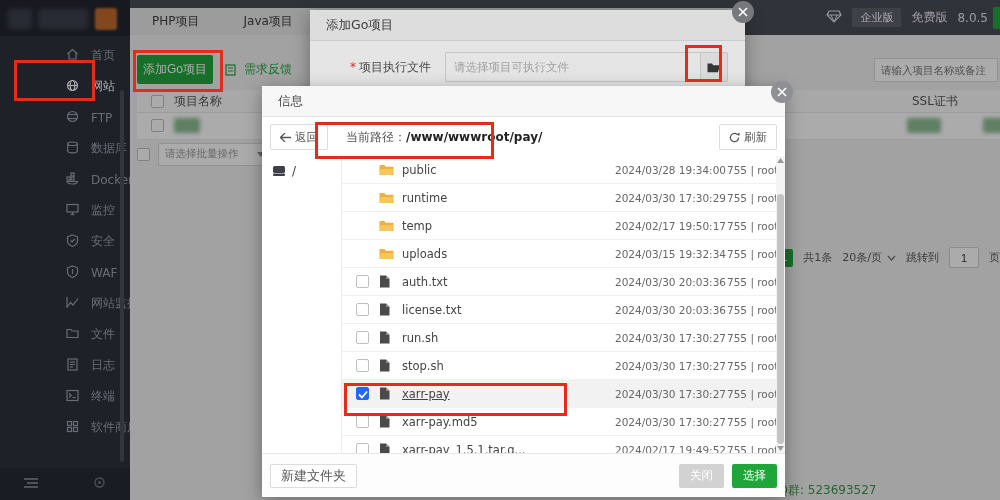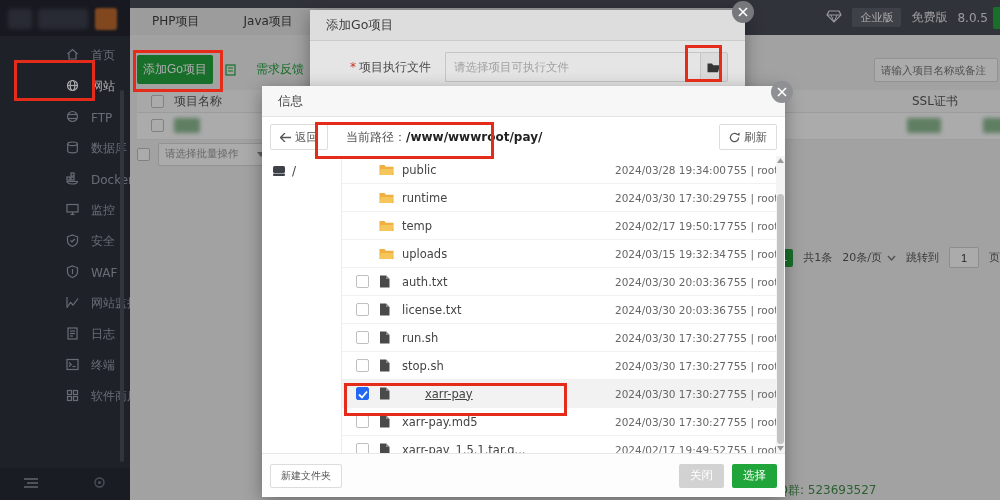--- a/index.html
+++ b/index.html
@@ -19,21 +19,21 @@
   
   .topbar{position:absolute;left:130px;top:0;width:870px;height:35px;background:#474a52;z-index:2;}
   .topbar-right{position:absolute;right:12px;top:0;height:35px;display:flex;align-items:center;gap:10px;color:#e3e4e8;}
   .plan-badge{background:#5c5f68;color:#fff;padding:2px 8px;border-radius:2px;font-size:11px;}
   .green-sliver{position:absolute;right:0;top:7px;width:7px;height:22px;background:#20a53a;border-radius:2px 0 0 2px;}
   .tabstrip{position:absolute;left:130px;top:8px;width:615px;height:27px;background:#e9e9e9;display:flex;align-items:center;z-index:3;}
   .tab{padding:0 22px;font-size:12px;color:#3c3c3c;line-height:27px;cursor:pointer;}
   .content{position:absolute;left:130px;top:35px;width:870px;height:465px;background:#f2f2f2;z-index:2;}
   .btn-green{background:#20a53a;color:#fff;border:none;border-radius:2px;cursor:pointer;}
   .addgo-btn{position:absolute;left:7px;top:20px;width:76px;height:29px;font-size:12px;}
-  .feedback{position:absolute;left:95px;top:26px;color:#20a53a;display:flex;align-items:center;gap:20px;cursor:pointer;}
+  .feedback{position:absolute;left:95px;top:26px;color:#20a53a;display:flex;align-items:center;gap:8px;cursor:pointer;}
   .proj-search{position:absolute;right:2px;top:23px;width:110px;height:22px;border:1px solid #d9d9d9;border-radius:2px;font-size:10.5px;padding:0 6px;color:#333;background:#fff;}
   .tbl-head{position:absolute;left:7px;top:55px;right:0;height:22px;display:flex;align-items:center;background:#fafafa;border-bottom:1px solid #e8e8e8;}
   .cb{width:13px;height:13px;border:1px solid #bfbfbf;border-radius:2px;background:#fff;display:inline-block;box-sizing:border-box;}
   .cb.checked{background:#2468f2;border-color:#2468f2;position:relative;}
   .cb.checked svg{position:absolute;left:1px;top:2px;}
   .blurblock{background:#8cbb8f;filter:blur(2px);border-radius:2px;}
   .tbl-row1{position:absolute;left:7px;top:78px;right:0;height:26px;border-bottom:1px solid #ececec;background:#fff;}
   .batch-row{position:absolute;left:7px;top:105px;right:0;height:28px;display:flex;align-items:center;}
   .batch-select{margin-left:8px;width:100px;height:21px;border:1px solid #d9d9d9;background:#fff;border-radius:2px;display:flex;align-items:center;justify-content:space-between;padding:0 6px;color:#9a9a9a;font-size:10.5px;cursor:pointer;}
   .caret-down{width:0;height:0;border-left:4px solid transparent;border-right:4px solid transparent;border-top:5px solid #8a8a8a;}
@@ -64,27 +64,27 @@
   .refresh-btn{position:absolute;right:8px;top:7px;}
   .fd-body{position:absolute;left:0;top:70px;right:0;bottom:44px;display:flex;}
   .fd-tree{width:80px;border-right:1px solid #ececec;padding:8px 0 0 10px;box-sizing:border-box;}
   .tree-root{display:flex;align-items:center;gap:6px;color:#444;cursor:pointer;}
   .fd-list{position:relative;flex:1;overflow:hidden;}
   .frow{display:flex;align-items:center;height:27px;border-bottom:1px solid #f1f1f1;padding-left:14px;cursor:pointer;}
   .frow.sel{background:#f2f2f2;}
   .fcheck{width:13px;margin-right:10px;flex:0 0 auto;}
   .ficon{width:15px;margin-right:8px;display:flex;flex:0 0 auto;}
   .fname{flex:1;font-size:11.5px;color:#444;white-space:nowrap;overflow:hidden;}
-  .fname.link{text-decoration:underline;margin-left:23px;}
+  .fname.link{text-decoration:underline;}
   .fdate{width:112px;font-size:10.5px;color:#666;flex:0 0 auto;}
   .fperm{width:58px;font-size:10.5px;color:#666;flex:0 0 auto;}
   .fd-scroll{position:absolute;right:0;top:0;bottom:0;width:9px;background:#f4f4f4;}
   .fd-thumb{position:absolute;left:1px;right:1px;top:38px;height:250px;background:#c3c3c3;border-radius:4px;}
   .fd-foot{position:absolute;left:0;bottom:0;right:0;height:44px;border-top:1px solid #e7e7e7;display:flex;align-items:center;padding:0 8px;box-sizing:border-box;background:#fdfdfd;}
-  .newfolder-btn{height:24px;border:1px solid #dcdcdc;background:#fff;border-radius:2px;padding:0 10px;font-size:10px;color:#555;cursor:pointer;}
+  .newfolder-btn{height:24px;border:1px solid #dcdcdc;background:#fff;border-radius:2px;padding:0 10px;font-size:13px;color:#555;cursor:pointer;}
   .foot-right{margin-left:auto;display:flex;gap:8px;}
   .close-btn{height:24px;padding:0 11px;background:#d2d2d2;color:#fff;border:none;border-radius:2px;font-size:11.5px;cursor:pointer;}
   .select-btn{height:24px;padding:0 11px;font-size:11.5px;}
   
   .anno{position:absolute;border:3px solid #e52c1a;z-index:40;pointer-events:none;}
 </style>
 </head>
 <body>
 
 <div id="screen">
@@ -155,20 +155,26 @@
               <line x1="6.5" y1="4" x2="6.5" y2="9" fill="none" stroke="#9ca0ab" stroke-width="1.2"></line>
             </svg></span>
           <span>WAF</span>
         </div>
         <div class="side-item">
           <span><svg width="13" height="13" viewBox="0 0 13 13">
               <path d="M1 11.5 L4.5 6.5 L7 9 L12 2.5" fill="none" stroke="#9ca0ab" stroke-width="1.2"></path>
               <line x1="1" y1="1" x2="1" y2="11.5" fill="none" stroke="#9ca0ab" stroke-width="1.2"></line>
             </svg></span>
           <span>网站监控</span>
+        </div>
+        <div class="side-item">
+          <span><svg width="13" height="13" viewBox="0 0 13 13">
+              <path d="M1 2.5 h4 l1 1.5 h6 v6.5 H1 z" fill="none" stroke="#9ca0ab" stroke-width="1.2"></path>
+            </svg></span>
+          <span>文件</span>
         </div>
         <div class="side-item">
           <span><svg width="13" height="13" viewBox="0 0 13 13">
               <rect x="2" y="1" width="9" height="11" fill="none" stroke="#9ca0ab" stroke-width="1.2"></rect>
               <line x1="4" y1="4" x2="9" y2="4" fill="none" stroke="#9ca0ab" stroke-width="1.2"></line>
               <line x1="4" y1="6.5" x2="9" y2="6.5" fill="none" stroke="#9ca0ab" stroke-width="1.2"></line>
               <line x1="4" y1="9" x2="7" y2="9" fill="none" stroke="#9ca0ab" stroke-width="1.2"></line>
             </svg></span>
           <span>日志</span>
         </div>

